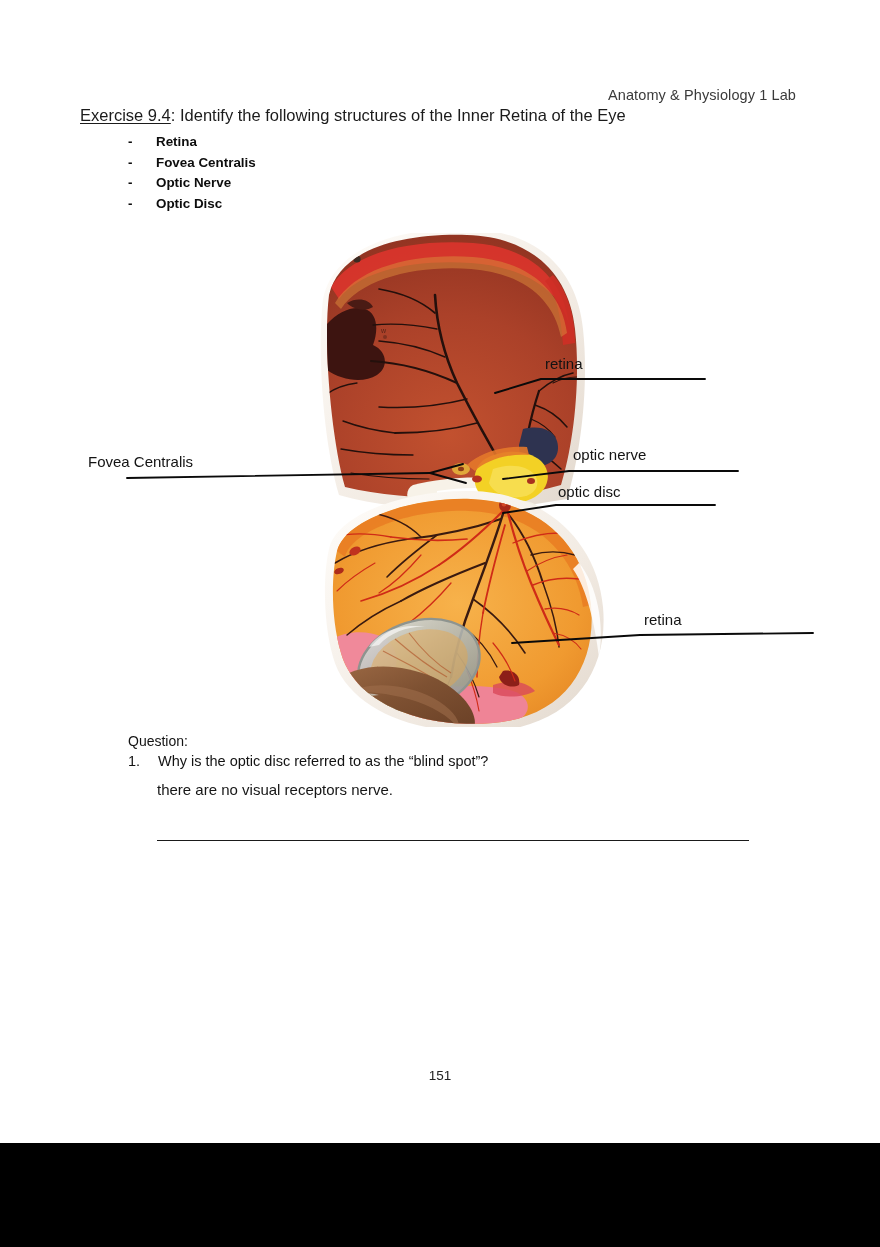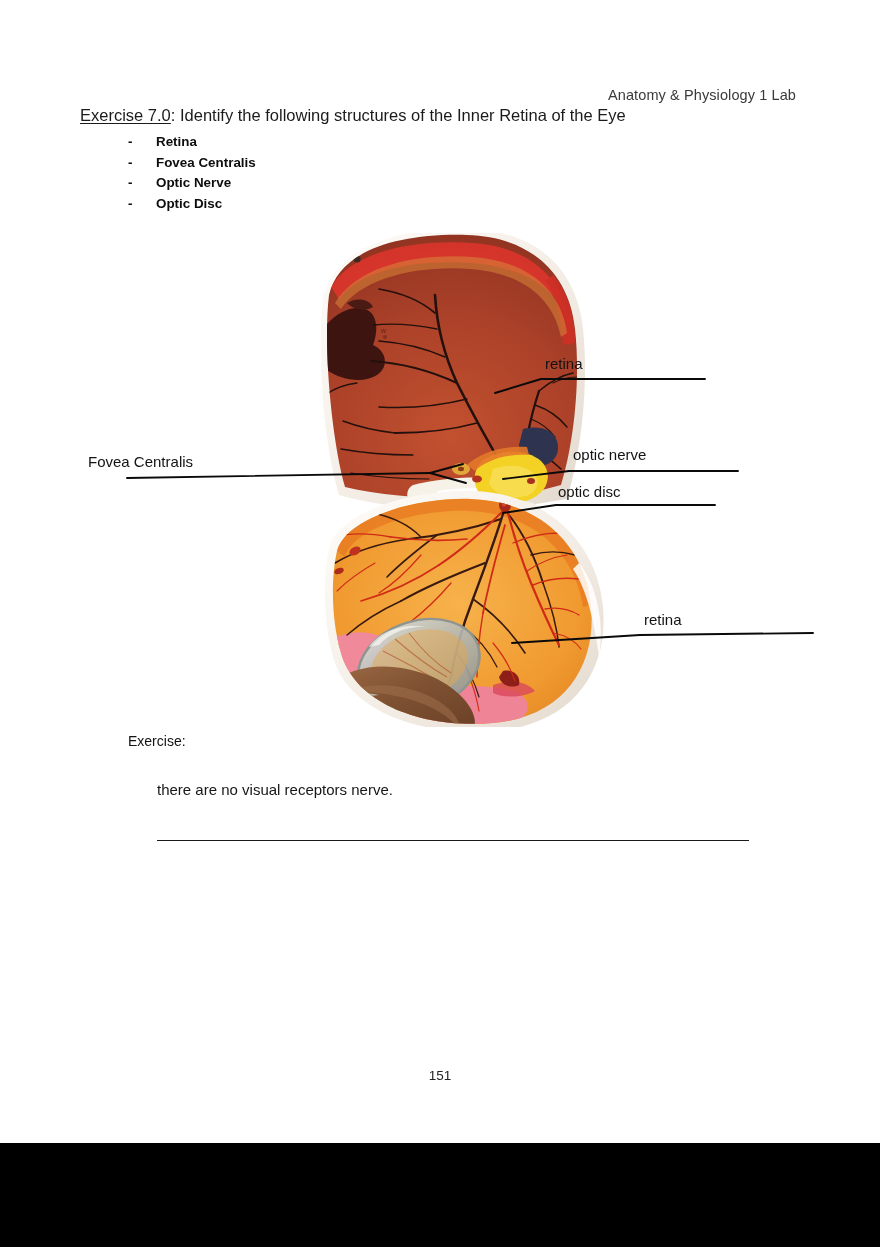--- a/index.html
+++ b/index.html
@@ -161,21 +161,21 @@
     background: #000000;
   }
 </style>
 </head>
 <body>
 
 <div id="page">
 
   <div class="doc-header">Anatomy &amp; Physiology 1 Lab</div>
 
-  <div class="exercise-title"><span class="ex-num">Exercise 7.0</span><span>: Identify the following structures of the Inner Retina of the Eye</span></div>
+  <div class="exercise-title"><span class="ex-num">Exercise 9.4</span><span>: Identify the following structures of the Inner Retina of the Eye</span></div>
 
   <ul class="struct-list">
     <li><span class="dash">-</span><span>Retina</span></li>
     <li><span class="dash">-</span><span>Fovea Centralis</span></li>
     <li><span class="dash">-</span><span>Optic Nerve</span></li>
     <li><span class="dash">-</span><span>Optic Disc</span></li>
   </ul>
 
   <div id="eye-photo">
     <svg viewBox="0 0 294 494" xmlns="http://www.w3.org/2000/svg">
@@ -416,22 +416,23 @@
       </g>
     </svg>
   </div>
 
   <div class="ann-label lbl-retina-top">retina</div>
   <div class="ann-label lbl-optic-nerve">optic nerve</div>
   <div class="ann-label lbl-optic-disc">optic disc</div>
   <div class="ann-label lbl-retina-bot">retina</div>
   <div class="ann-label lbl-fovea">Fovea Centralis</div>
 
-  <div class="question-head">Exercise:</div>
-
+  <div class="question-head">Question:</div>
+
+  <div class="question-row"><span class="q-num">1.</span><span>Why is the optic disc referred to as the “blind spot”?</span></div>
 
   <div class="answer-text">there are no visual receptors nerve.</div>
 
   <div class="answer-line"></div>
 
   <div class="page-number">151</div>
 
   <div class="bottom-bar"></div>
 
 </div>

